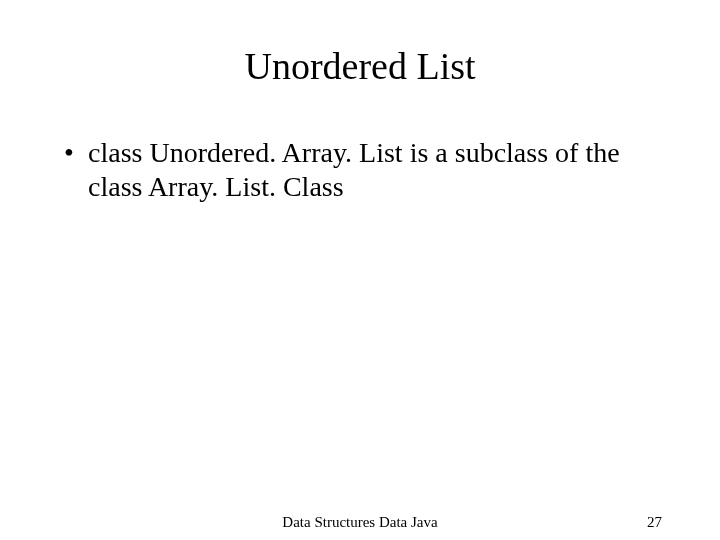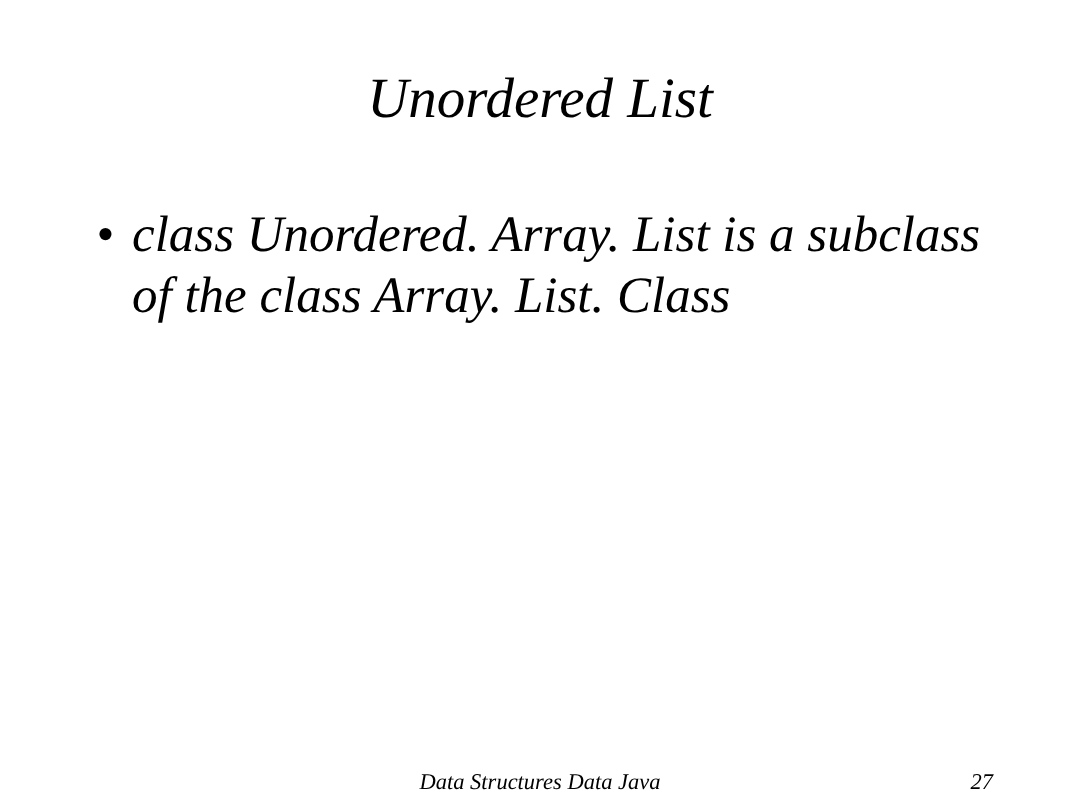--- a/index.html
+++ b/index.html
@@ -1,15 +1,15 @@
 <!DOCTYPE html>
 <html><head>
 <meta charset="utf-8">
 <style>
-  * { margin: 0; padding: 0; box-sizing: border-box; font-style: italic; }
+  * { margin: 0; padding: 0; box-sizing: border-box; }
   html, body { width: 720px; height: 540px; }
   body {
     font-family: "Times New Roman", Times, serif;
     background: #fff;
     color: #000;
     position: relative;
   }
   .slide {
     width: 720px;
     height: 540px;
@@ -17,21 +17,21 @@
     padding: 44px 60px 0 60px;
   }
   .title {
     font-size: 38px;
     text-align: center;
     font-weight: normal;
     margin-bottom: 48px;
   }
   .bullets {
     list-style: none;
-    font-size: 34px;
+    font-size: 28px;
     line-height: 1.22;
     padding-left: 28px;
   }
   .bullets li {
     position: relative;
     margin-bottom: 2px;
   }
   .bullets li::before {
     content: "•";
     position: absolute;

